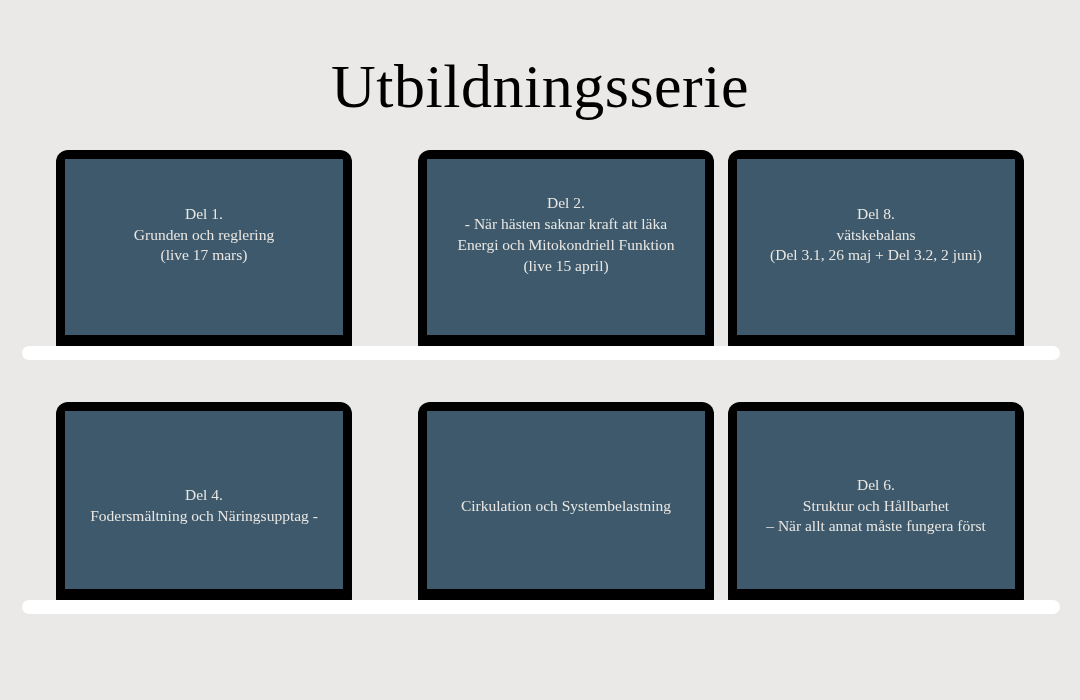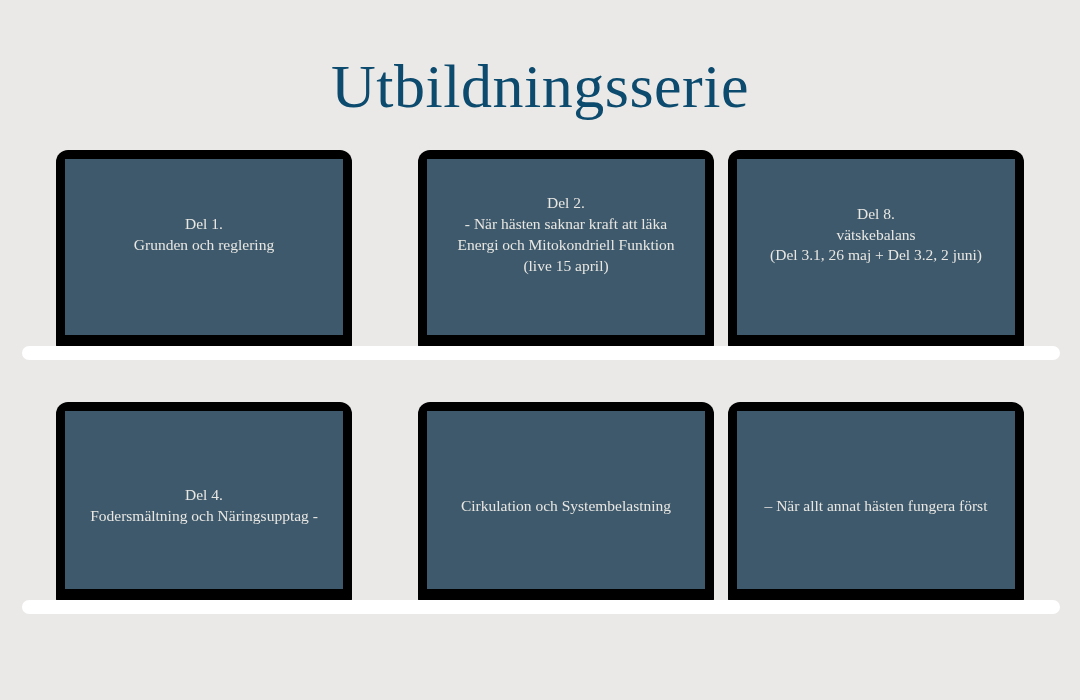--- a/index.html
+++ b/index.html
@@ -28,21 +28,21 @@
   .page-title {
     position: absolute;
     left: 0;
     top: 48px;
     width: 1080px;
     text-align: center;
     font-family: "Liberation Serif", "DejaVu Serif", serif;
     font-weight: 400;
     font-size: 62px;
     line-height: 76px;
-    color: #0c4a6e;
+    color: #000000;
     letter-spacing: 0.5px;
   }
 
   
   .row {
     position: absolute;
     left: 0;
     width: 1080px;
   }
   .row-1 { top: 150px; height: 215px; }
@@ -128,20 +128,21 @@
   <div class="page-title">Utbildningsserie</div>
 
   <div class="row row-1">
 
     <div class="laptop col-1">
       <div class="bezel">
         <div class="screen">
           <div class="screen-text">
             <span class="line">Del 1.</span>
             <span class="line">Grunden och reglering</span>
+            <span class="line">(live 17 mars)</span>
           </div>
         </div>
       </div>
       <div class="notch"></div>
     </div>
 
     <div class="laptop col-2">
       <div class="bezel">
         <div class="screen">
           <div class="screen-text">
@@ -193,21 +194,23 @@
           </div>
         </div>
       </div>
       <div class="notch"></div>
     </div>
 
     <div class="laptop col-3">
       <div class="bezel">
         <div class="screen">
           <div class="screen-text">
-            <span class="line">– När allt annat hästen fungera först</span>
+            <span class="line">Del 6.</span>
+            <span class="line">Struktur och Hållbarhet</span>
+            <span class="line">– När allt annat måste fungera först</span>
           </div>
         </div>
       </div>
       <div class="notch"></div>
     </div>
 
     <div class="desk-bar"></div>
   </div>
 
 </div>

